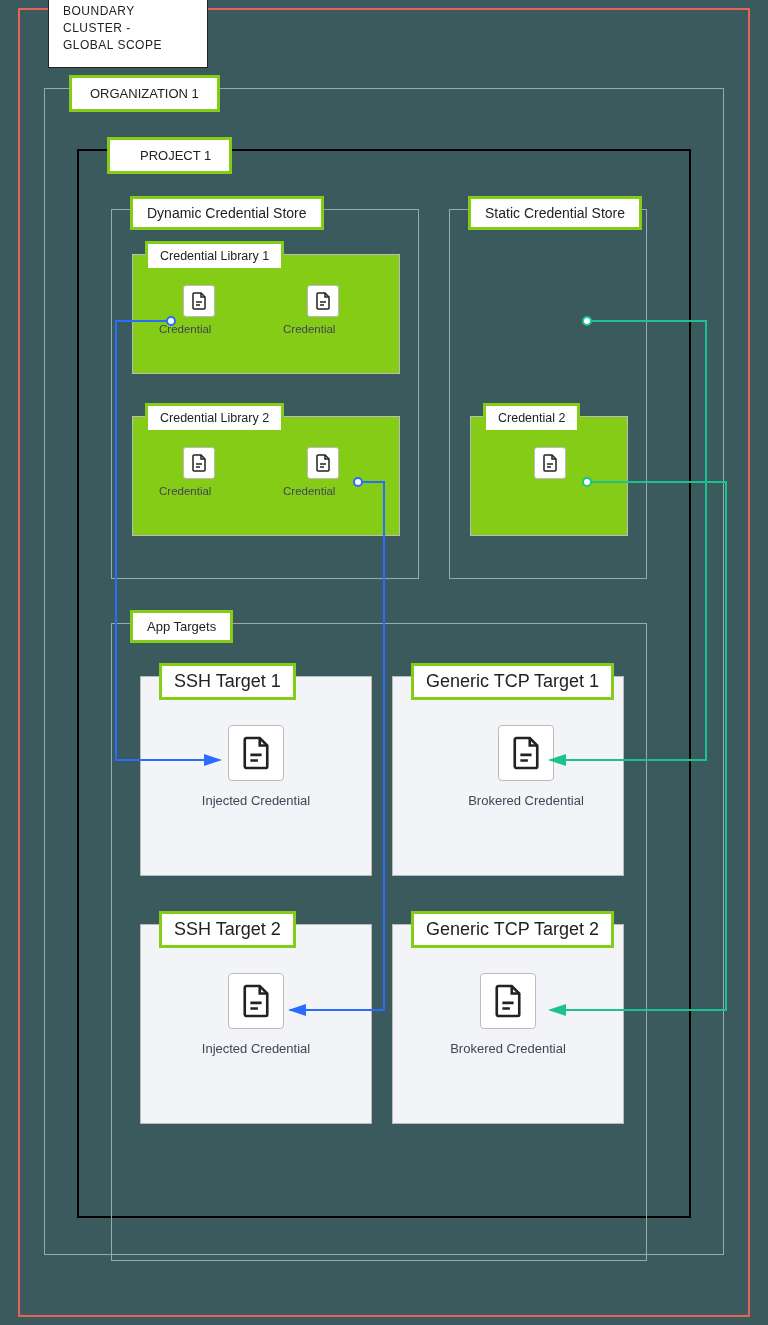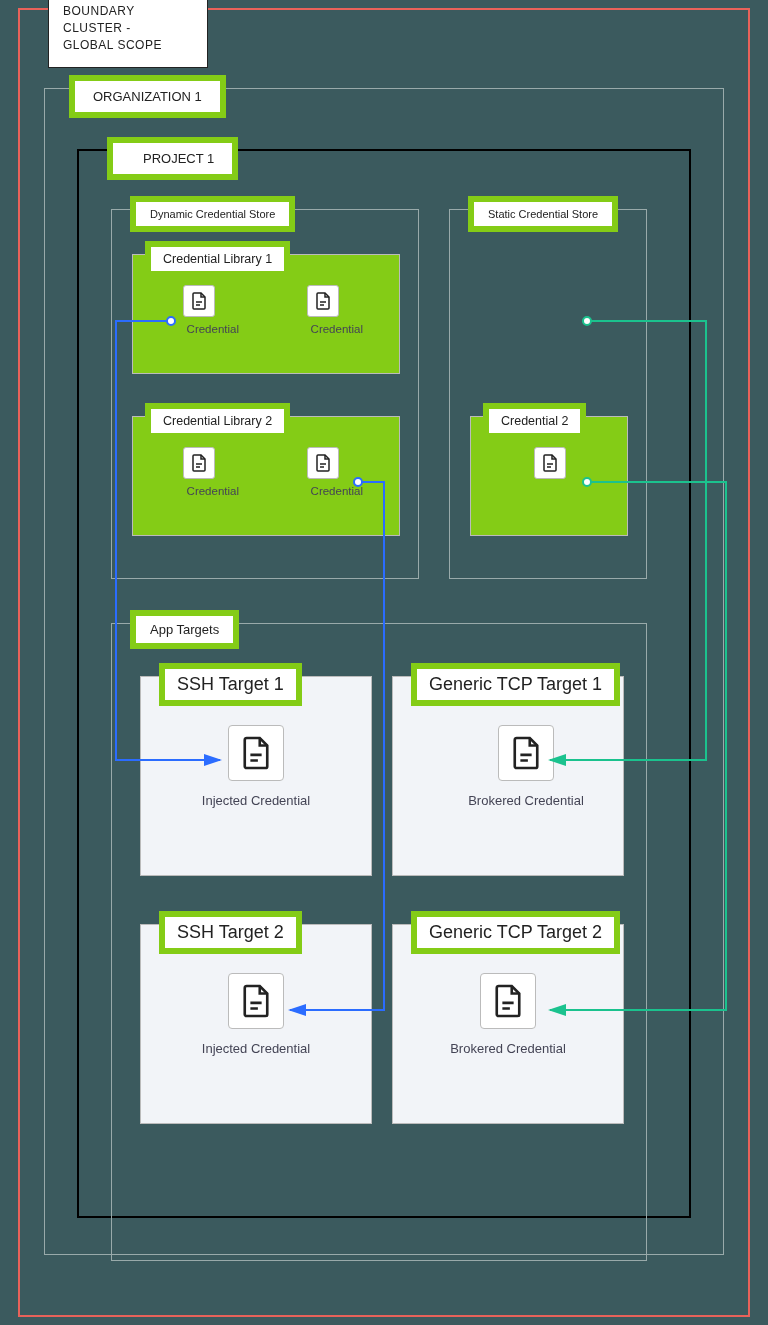--- a/index.html
+++ b/index.html
@@ -6,21 +6,21 @@
   body {
     background: #3b5a5e;
     font-family: -apple-system, BlinkMacSystemFont, "Segoe UI", Helvetica, Arial, sans-serif;
     width: 768px;
     height: 1325px;
     position: relative;
     overflow: hidden;
   }
   .label-box {
     background: #fff;
-    border: 6px solid #84cc16;
+    border: 3px solid #84cc16;
     padding: 6px 14px;
     font-size: 13px;
     color: #222;
     display: inline-block;
   }
   .label-box.big { font-size: 13px; padding: 8px 18px; }
   .scope-global {
     position: absolute;
     top: 8px; left: 18px; right: 18px; bottom: 8px;
     border: 2px solid #e8625a;
@@ -50,42 +50,42 @@
   .scope-project > .title {
     position: absolute; top: -14px; left: 28px; padding-left: 30px;
   }
 
   .store {
     position: absolute;
     border: 1px solid #9aa;
   }
   .store > .title {
     position: absolute; top: -14px; left: 18px;
-    font-size: 11px;
+    font-size: 14px;
   }
   .dynamic-store { top: 58px; left: 32px; width: 308px; height: 370px; }
   .static-store  { top: 58px; left: 370px; width: 198px; height: 370px; }
 
   .inner-card {
     position: absolute;
     background: #84cc16;
     border: 1px solid #bbb;
   }
   .inner-card > .title {
     position: absolute; top: -14px; left: 12px;
     font-size: 12.5px; padding: 5px 12px;
   }
   .lib1 { top: 44px; left: 20px; width: 268px; height: 120px; }
   .lib2 { top: 206px; left: 20px; width: 268px; height: 120px; }
   .cred1 { top: 44px; left: 20px; width: 158px; height: 120px; }
   .cred2 { top: 206px; left: 20px; width: 158px; height: 120px; }
 
   .cred-item {
     position: absolute;
-    text-align: right;
+    text-align: left;
     width: 80px;
   }
   .icon-small {
     width: 32px; height: 32px;
     background: #fff; border: 1px solid #bbb; border-radius: 3px;
     margin: 0 auto 6px auto;
     display: flex; align-items: center; justify-content: center;
   }
   .cred-label { font-size: 11.5px; color: #445; }
 

